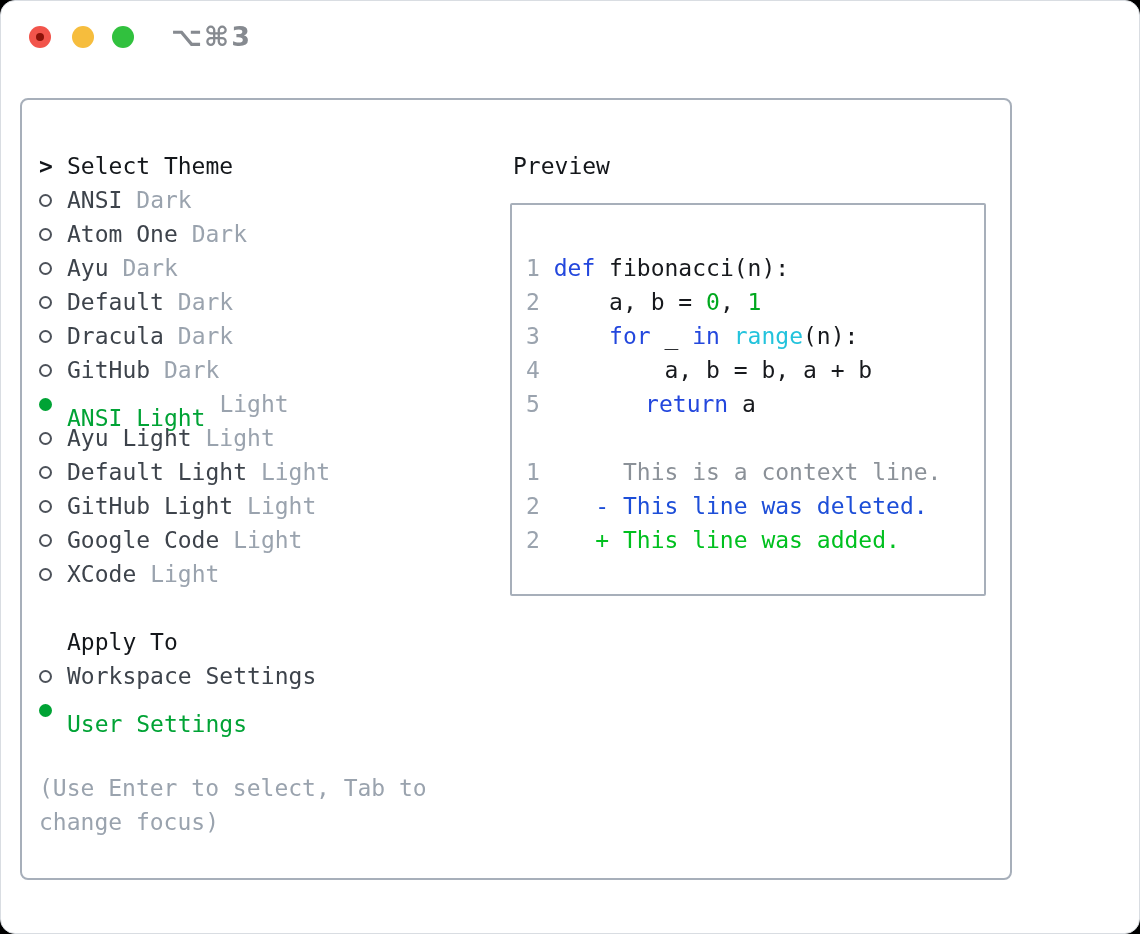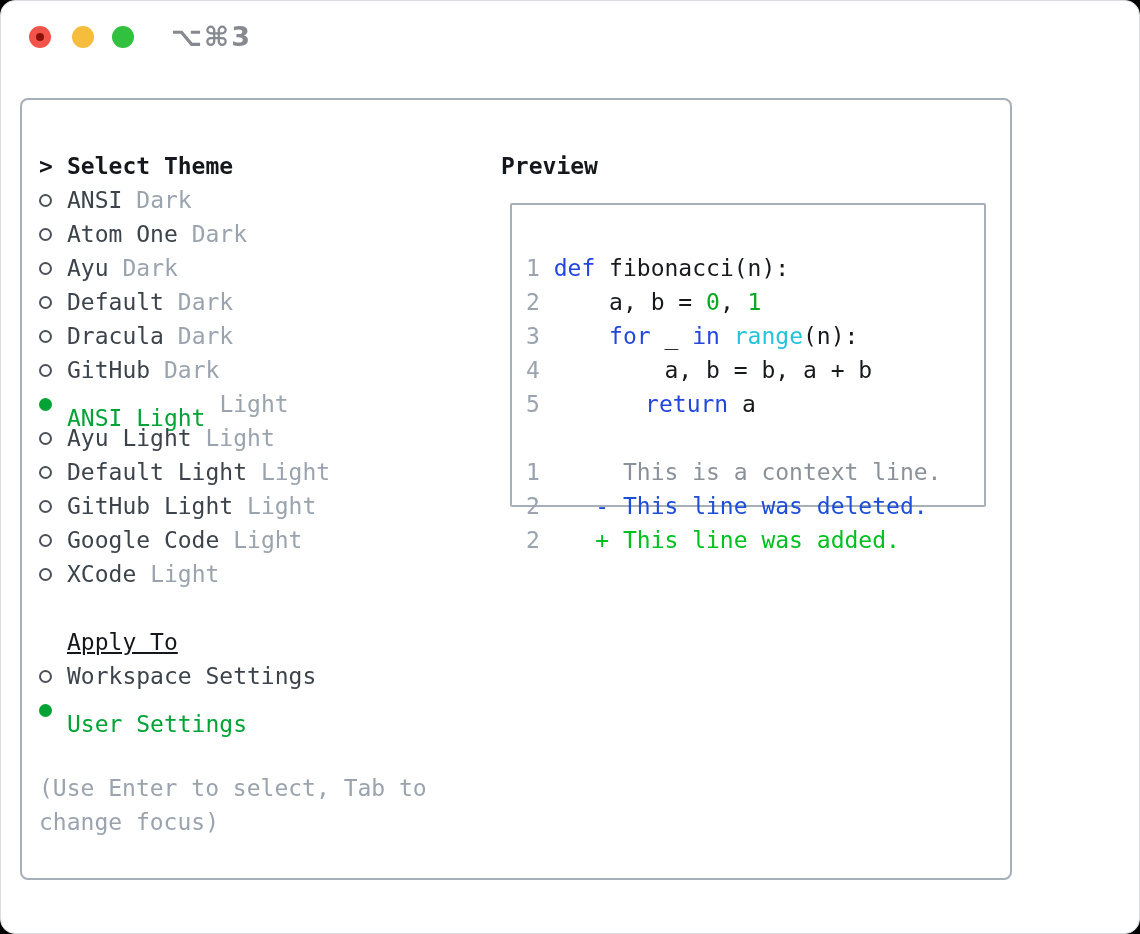--- a/index.html
+++ b/index.html
@@ -45,34 +45,34 @@
   .row { height: 34px; display: flex; align-items: center; white-space: pre; }
   .marker { display: inline-flex; width: 28px; align-items: center; flex: none; }
   .ring {
     width: 13px; height: 13px; border-radius: 50%;
     border: 2px solid var(--ring);
   }
   .selected .ring { background: var(--green); border-color: var(--green); }
   .selected .nm, .selected .lbl { color: var(--green); margin-top: 28px; }
   .nm, .lbl { color: var(--item-text); }
   .var { color: var(--muted); margin-left: 13.9px; }
-  .heading { font-weight: bold; color: var(--heading); }
+  .heading { font-weight: normal; color: var(--heading); }
   .prompt { font-weight: bold; color: var(--heading); }
   .hint {
     width: 420px; margin-top: 10px;
     color: var(--muted); line-height: 34px; font-size: 23px;
   }
   
   .preview-title {
-    position: absolute; left: 479px; top: 49px; height: 34px;
+    position: absolute; left: 491px; top: 49px; height: 34px;
     display: flex; align-items: center; font-size: 23px;
   }
   .preview-box {
     position: absolute; left: 488px; top: 103px;
-    width: 476px; height: 304px;
+    width: 476px; height: 393px;
     border: 2px solid var(--box-border);
     border-radius: 2px;
   }
   .code-lines { padding: 46px 0 0 14px; font-size: 23px; }
   .code-line { height: 34px; line-height: 34px; white-space: pre; }
   .ln { color: var(--code-ln); }
 </style>
 </head>
 <body>
 
@@ -107,21 +107,21 @@
           <div class="row"><span class="marker"><span class="ring"></span></span><span class="nm">Default Light</span><span class="var">Light</span></div>
           <div class="row"><span class="marker"><span class="ring"></span></span><span class="nm">GitHub Light</span><span class="var">Light</span></div>
           <div class="row"><span class="marker"><span class="ring"></span></span><span class="nm">Google Code</span><span class="var">Light</span></div>
           <div class="row"><span class="marker"><span class="ring"></span></span><span class="nm">XCode</span><span class="var">Light</span></div>
         </div>
 
       <div class="row"></div>
 
       <div class="row">
         <span class="marker"></span>
-        <span class="lbl" style="color: var(--heading); text-decoration: underline;">Apply To</span>
+        <span class="lbl" style="color: var(--heading);">Apply To</span>
       </div>
 
       <div id="apply-to-list">
           <div class="row"><span class="marker"><span class="ring"></span></span><span class="lbl">Workspace Settings</span></div>
           <div class="row selected"><span class="marker"><span class="ring"></span></span><span class="lbl">User Settings</span></div>
         </div>
 
       <div class="row"></div>
 
       <div class="hint">(Use Enter to select, Tab to change focus)</div>

